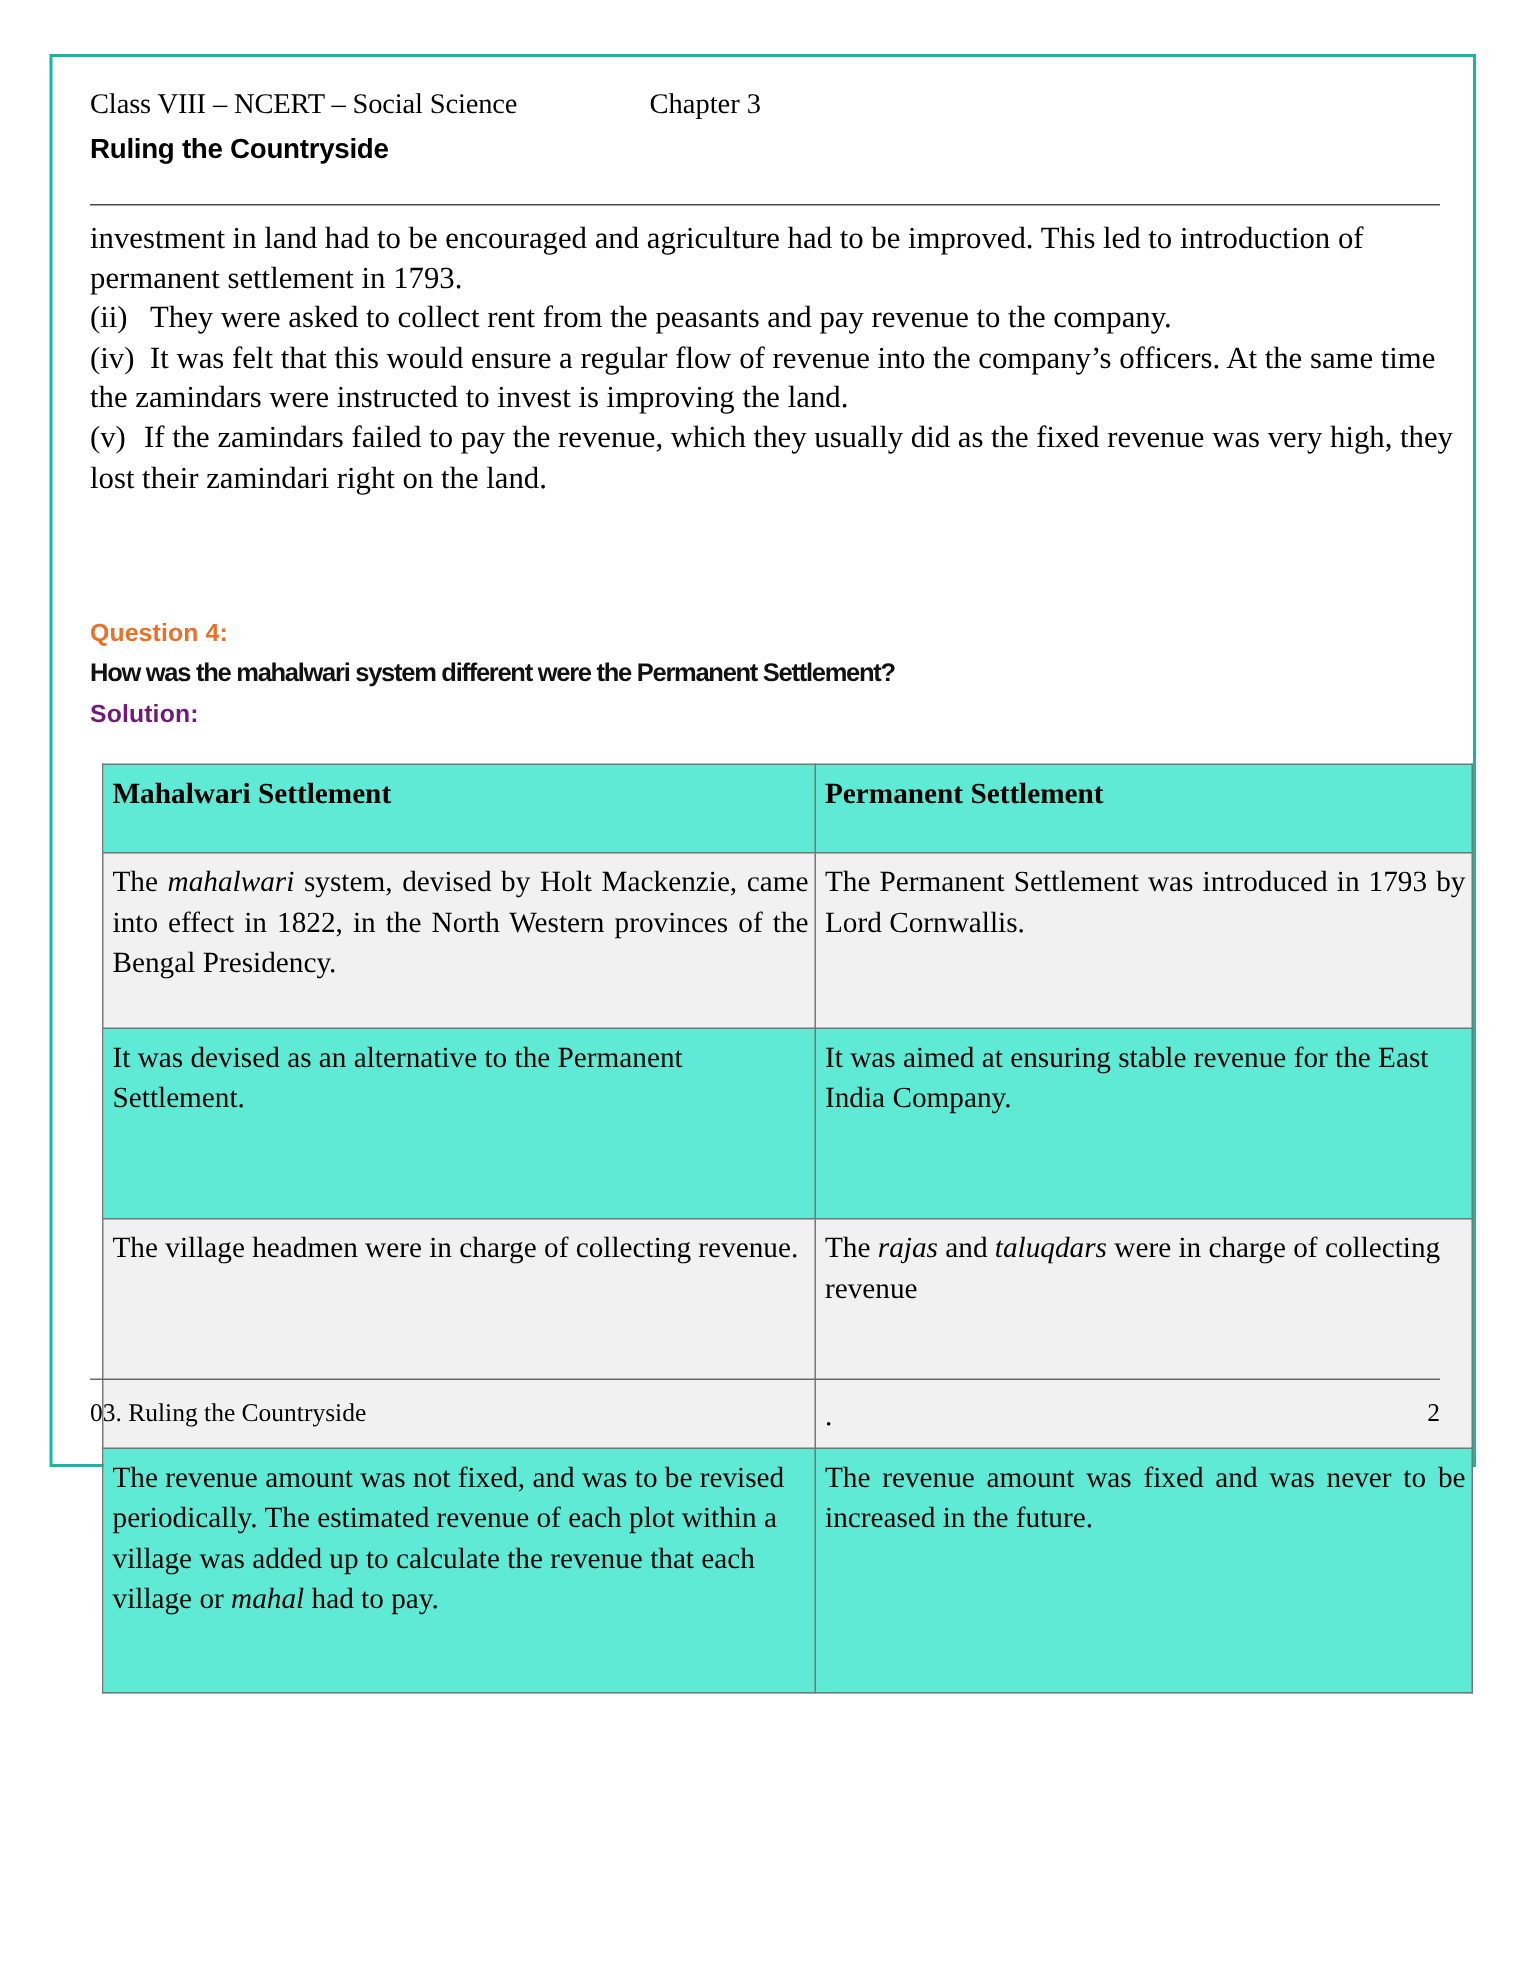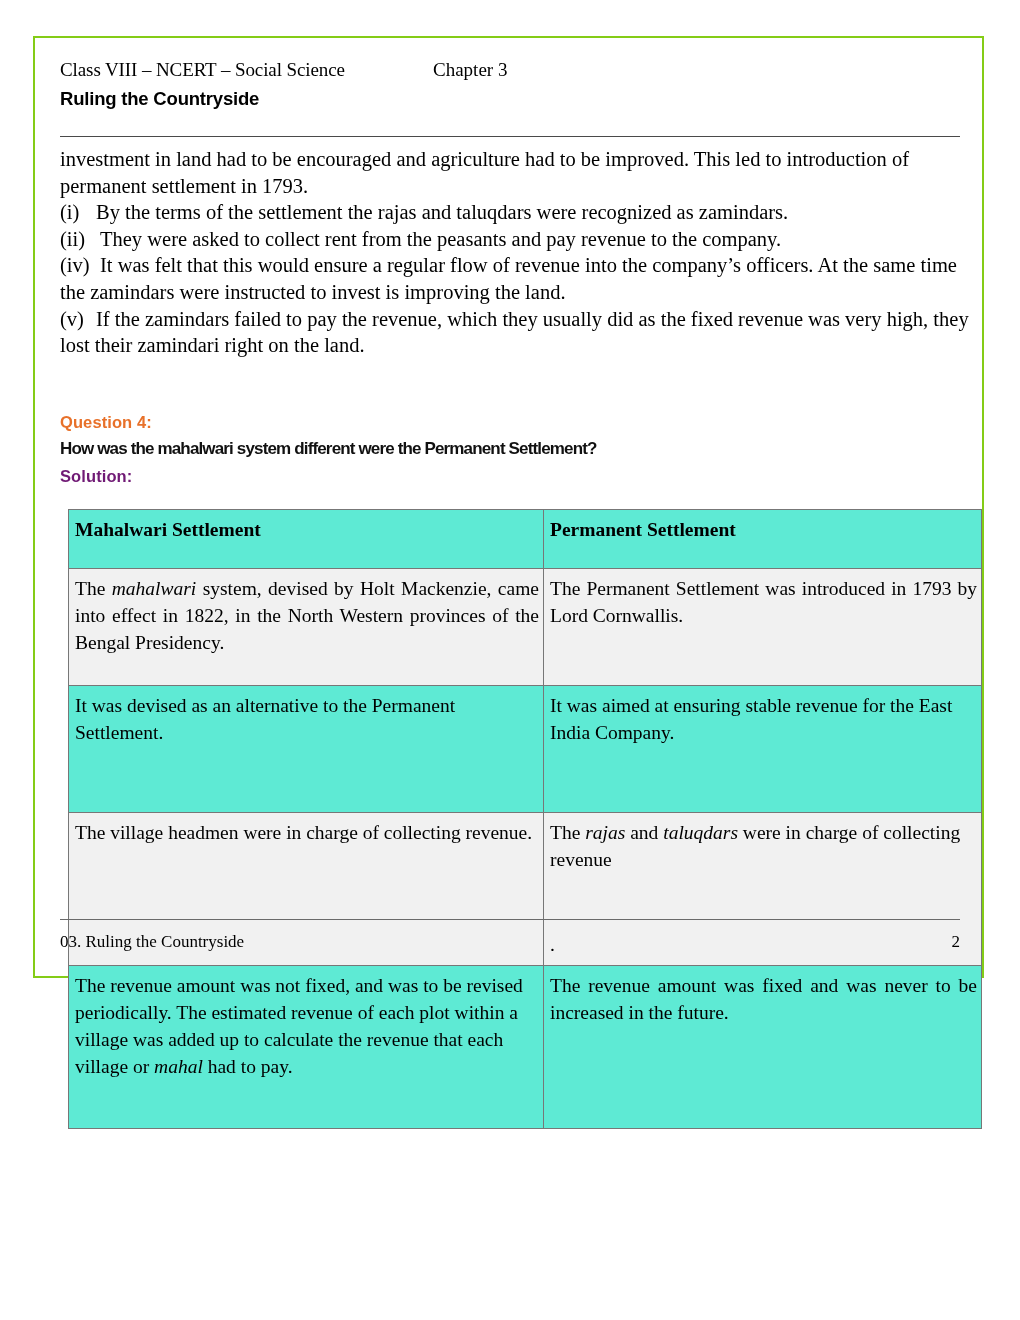--- a/index.html
+++ b/index.html
@@ -13,21 +13,21 @@
     font-family: "Liberation Serif", serif;
     color: #000000;
   }
 
   .page {
     position: absolute;
     left: 33px;
     top: 36px;
     width: 951px;
     height: 942px;
-    border: 2px solid #84cc16;
+    border: 2px solid #14b8a6;
     box-sizing: border-box;
     background: #ffffff;
   }
 
   .page-inner {
     position: absolute;
     left: 0;
     top: 0;
     right: 0;
     bottom: 0;
@@ -204,21 +204,20 @@
       </div>
       <div class="header-row">
         <div class="hdr-right bold">Ruling the Countryside</div>
       </div>
     </div>
     <div class="header-rule"></div>
 
     <div class="body-block">
       <p class="para">investment in land had to be encouraged and agriculture had to be improved. This led to introduction of permanent settlement in 1793.</p>
 
-      <div class="listline"><span class="li-marker li-m1">(i)</span><span>By the terms of the settlement the rajas and taluqdars were recognized as   zamindars.</span></div>
 
       <div class="listline"><span class="li-marker li-m2">(ii)</span><span>They were asked to collect rent from the peasants and pay revenue to the   company.</span></div>
 
 
       <div class="listline"><span class="li-marker li-m2">(iv)</span><span>It was felt that this would ensure a regular flow of revenue into the company’s officers. At the same time  the zamindars were instructed to invest is improving the   land.</span></div>
 
       <div class="listline"><span class="li-marker li-m1">(v)</span><span>If the zamindars failed to pay the revenue, which they usually did as the fixed revenue was very high, they lost their zamindari right on the   land.</span></div>
     </div>
 
     <div class="qblock">

